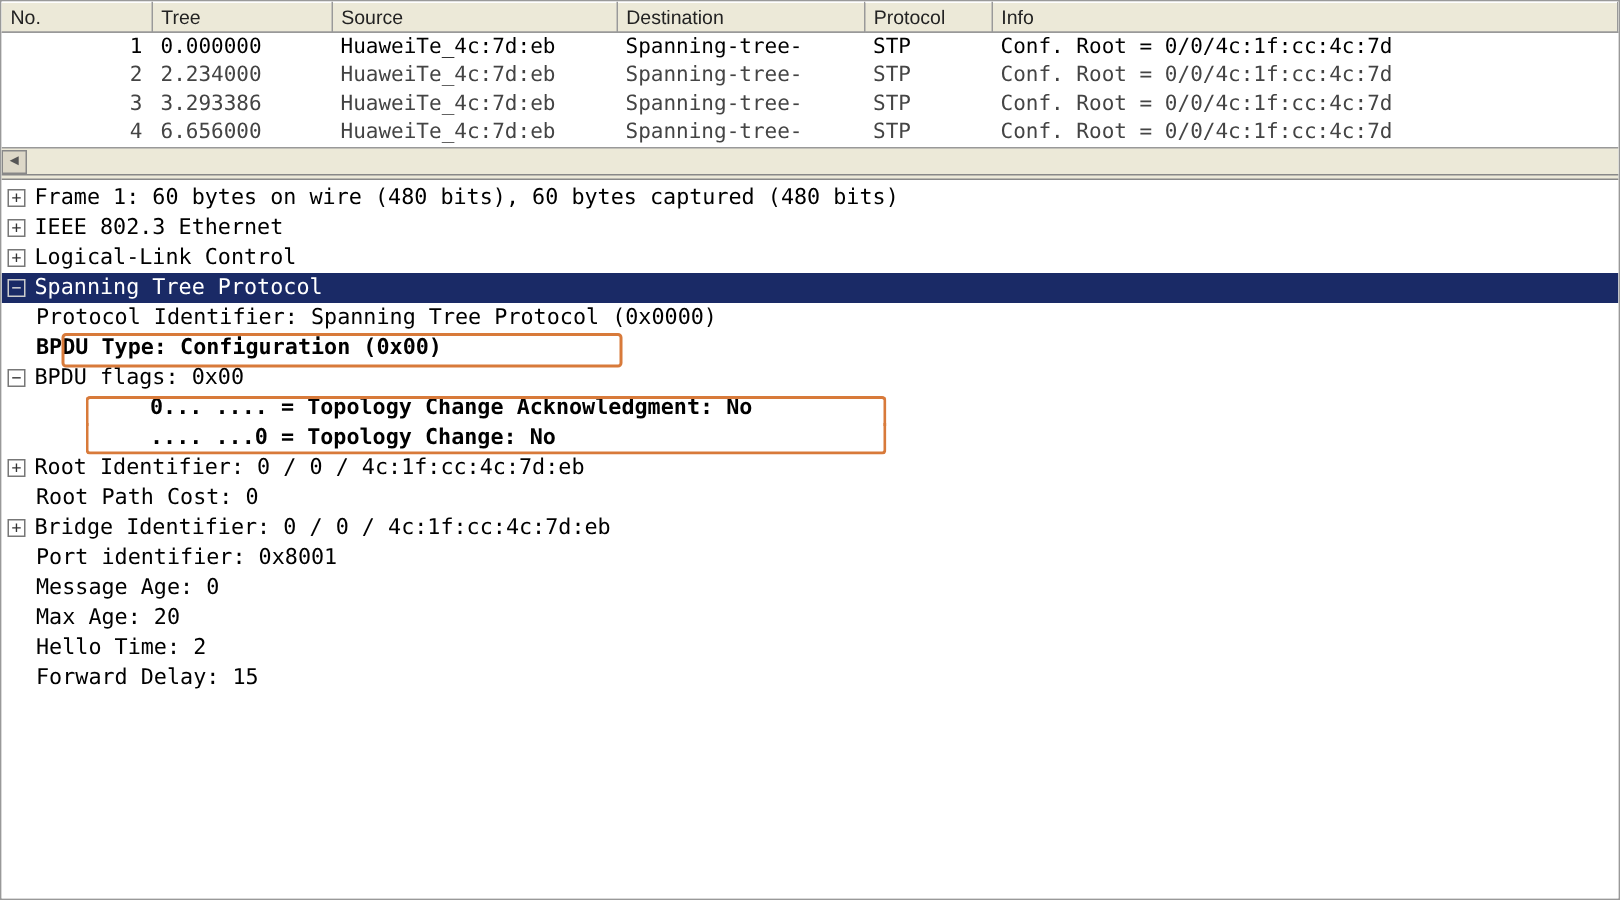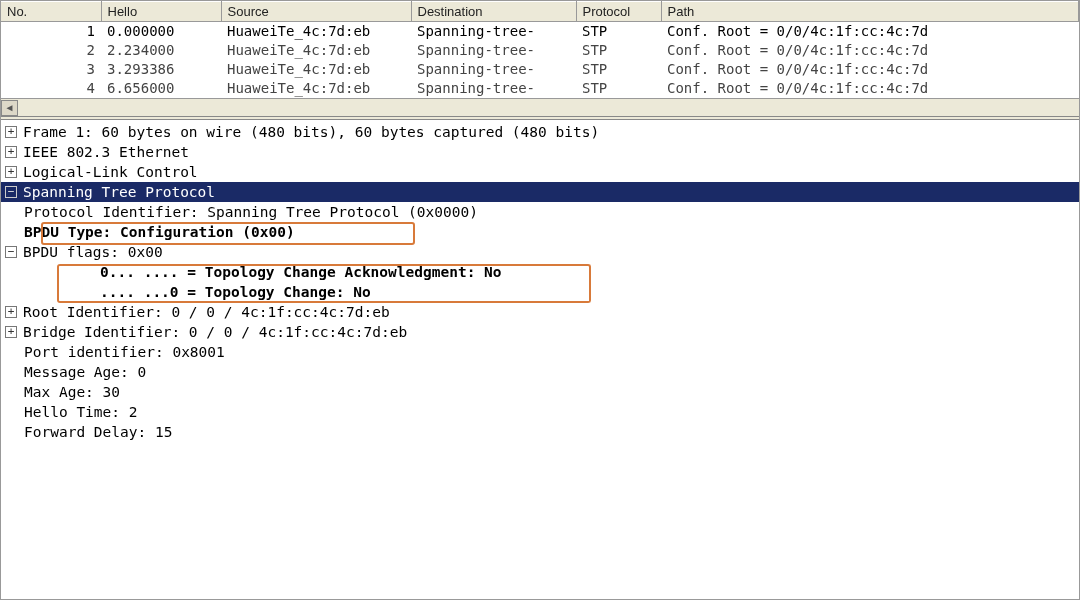--- a/index.html
+++ b/index.html
@@ -154,25 +154,25 @@
         <col class="col-no">
           <col class="col-time">
           <col class="col-src">
         <col class="col-dst">
           <col class="col-prot">
           <col class="col-info">
       </colgroup>
       <thead>
         <tr>
           <th>No.</th>
-          <th>Hello</th>
+          <th>Tree</th>
           <th>Source</th>
           <th>Destination</th>
           <th>Protocol</th>
-          <th>Path</th>
+          <th>Info</th>
         </tr>
       </thead>
       <tbody>
         <tr class="selected">
           <td class="no-cell">1</td>
           <td>0.000000</td>
           <td>HuaweiTe_4c:7d:eb</td>
           <td>Spanning-tree-</td>
           <td>STP</td>
           <td>Conf. Root = 0/0/4c:1f:cc:4c:7d</td>
@@ -256,39 +256,43 @@
     <div class="tree-row d2 hl-bot">
       <span class="no-toggle"></span>
       <span>.... ...0 = Topology Change: No</span>
     </div>
 
     <div class="tree-row d1">
       <span class="toggle">+</span>
       <span>Root Identifier: 0 / 0 / 4c:1f:cc:4c:7d:eb</span>
     </div>
 
+    <div class="tree-row d1">
+      <span class="no-toggle"></span>
+      <span>Root Path Cost: 0</span>
+    </div>
 
     <div class="tree-row d1">
       <span class="toggle">+</span>
       <span>Bridge Identifier: 0 / 0 / 4c:1f:cc:4c:7d:eb</span>
     </div>
 
     <div class="tree-row d1">
       <span class="no-toggle"></span>
       <span>Port identifier: 0x8001</span>
     </div>
 
     <div class="tree-row d1">
       <span class="no-toggle"></span>
       <span>Message Age: 0</span>
     </div>
 
     <div class="tree-row d1">
       <span class="no-toggle"></span>
-      <span>Max Age: 30</span>
+      <span>Max Age: 20</span>
     </div>
 
     <div class="tree-row d1">
       <span class="no-toggle"></span>
       <span>Hello Time: 2</span>
     </div>
 
     <div class="tree-row d1">
       <span class="no-toggle"></span>
       <span>Forward Delay: 15</span>

